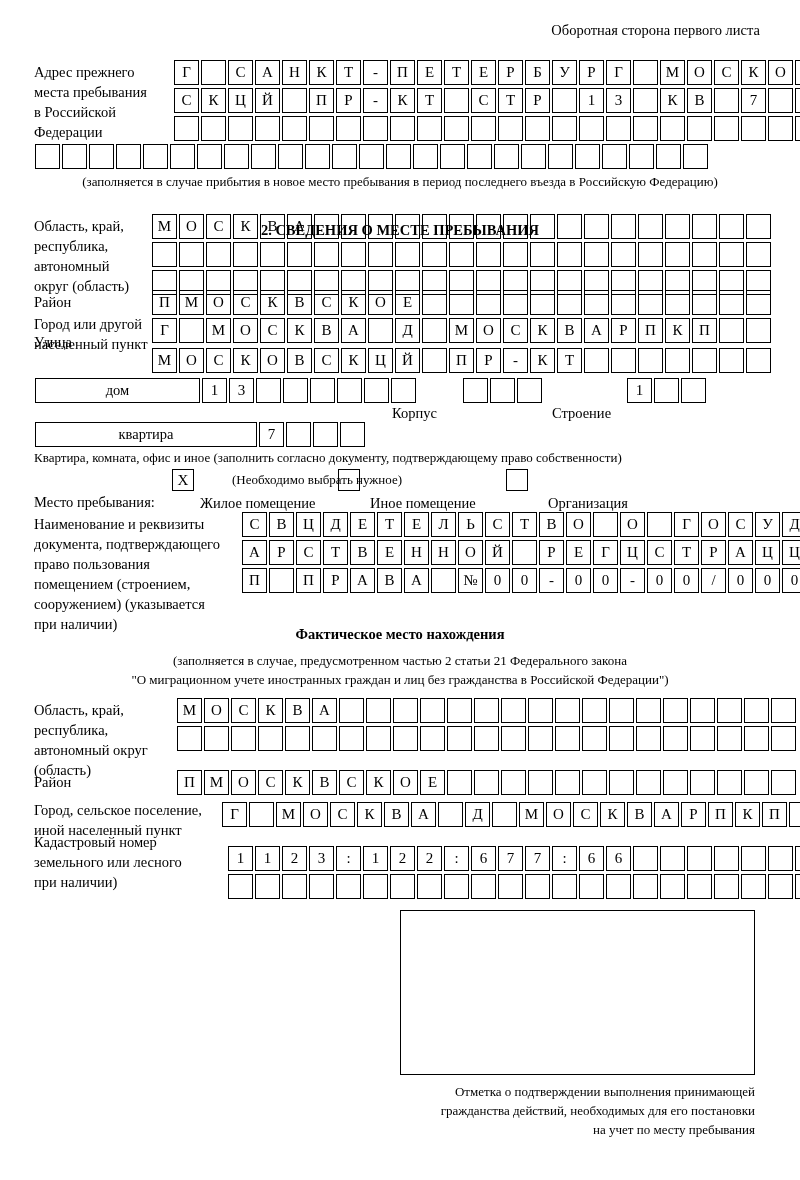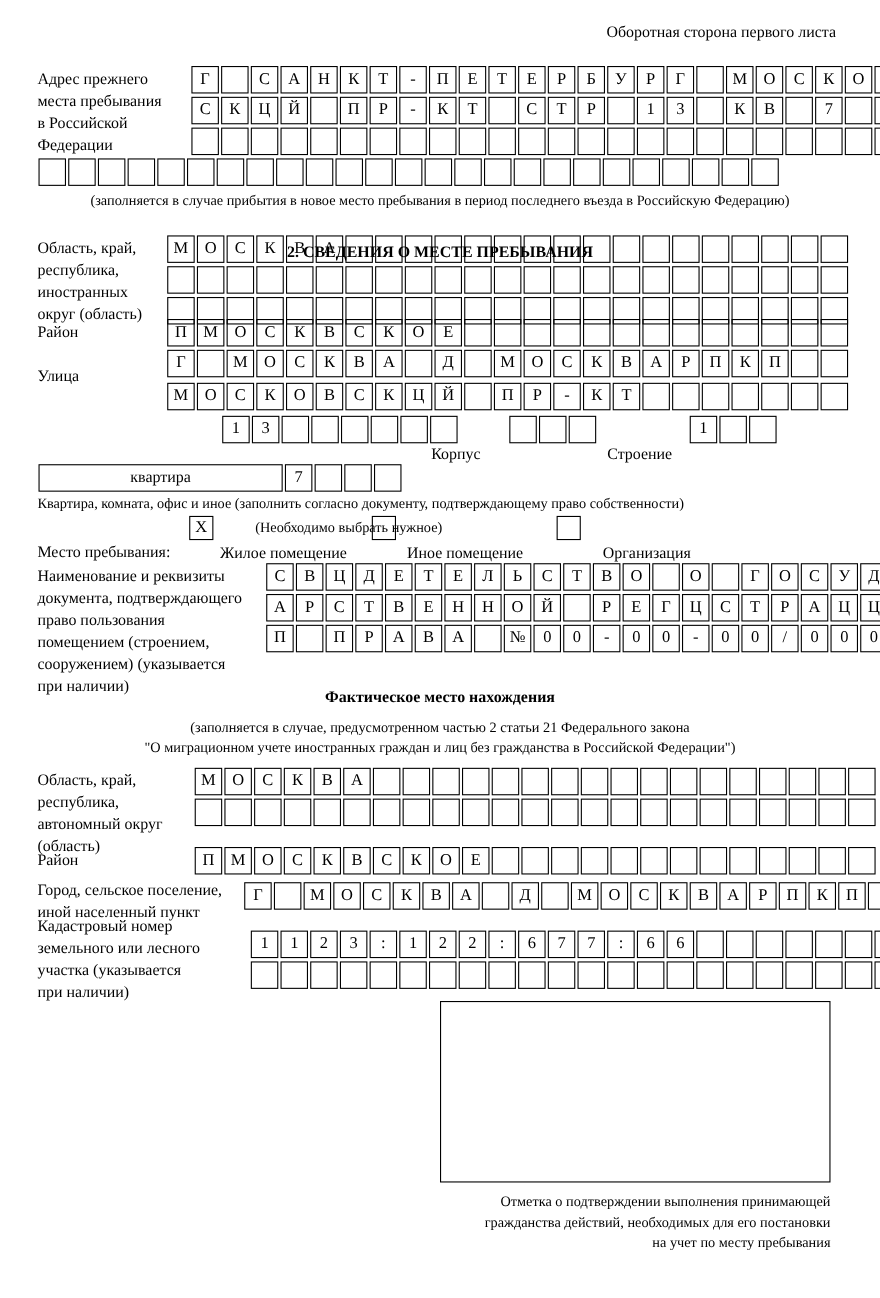--- a/index.html
+++ b/index.html
@@ -223,21 +223,21 @@
       <div class="cell"></div>
     </div>
 
   <div class="center-note" style="top:174px;">(заполняется в случае прибытия в новое место пребывания в период последнего въезда в Российскую Федерацию)</div>
 
   <div class="center-title" style="top:196px;margin-top:26px;">2. СВЕДЕНИЯ О МЕСТЕ ПРЕБЫВАНИЯ</div>
 
   <div style="position:absolute; left:34px; top:216px; width:150px;">
     <div class="label">Область, край,</div>
     <div class="label">республика,</div>
-    <div class="label">иностранных</div>
+    <div class="label">автономный</div>
     <div class="label">округ (область)</div>
   </div>
   <div class="cells" style="position:absolute; left:152px; top:214px;" id="rg0">
       <div class="cell">М</div>
       <div class="cell">О</div>
       <div class="cell">С</div>
       <div class="cell">К</div>
       <div class="cell">В</div>
       <div class="cell">А</div>
       <div class="cell"></div>
@@ -329,20 +329,24 @@
       <div class="cell"></div>
       <div class="cell"></div>
       <div class="cell"></div>
       <div class="cell"></div>
       <div class="cell"></div>
       <div class="cell"></div>
       <div class="cell"></div>
       <div class="cell"></div>
     </div>
 
+  <div style="position:absolute; left:34px; top:314px; width:150px;">
+    <div class="label">Город или другой</div>
+    <div class="label">населенный пункт</div>
+  </div>
   <div class="cells" style="position:absolute; left:152px; top:318px;" id="ct0">
       <div class="cell">Г</div>
       <div class="cell"></div>
       <div class="cell">М</div>
       <div class="cell">О</div>
       <div class="cell">С</div>
       <div class="cell">К</div>
       <div class="cell">В</div>
       <div class="cell">А</div>
       <div class="cell"></div>
@@ -382,20 +386,21 @@
       <div class="cell">Т</div>
       <div class="cell"></div>
       <div class="cell"></div>
       <div class="cell"></div>
       <div class="cell"></div>
       <div class="cell"></div>
       <div class="cell"></div>
       <div class="cell"></div>
     </div>
 
+  <div class="boxlabel" style="position:absolute; left:35px; top:378px; width:165px;">дом</div>
   <div class="cells" style="position:absolute; left:202px; top:378px;" id="hs0">
       <div class="cell">1</div>
       <div class="cell">3</div>
       <div class="cell"></div>
       <div class="cell"></div>
       <div class="cell"></div>
       <div class="cell"></div>
       <div class="cell"></div>
       <div class="cell"></div>
     </div>
@@ -622,21 +627,20 @@
       <div class="cell">Р</div>
       <div class="cell">П</div>
       <div class="cell">К</div>
       <div class="cell">П</div>
       <div class="cell"></div>
     </div>
 
   <div style="position:absolute; left:34px; top:832px; width:190px;">
     <div class="label">Кадастровый номер</div>
     <div class="label">земельного или лесного</div>
-    <div class="label">участка (указывается</div>
     <div class="label">при наличии)</div>
   </div>
   <div class="cells" style="position:absolute; left:228px; top:846px;" id="cd0">
       <div class="cell">1</div>
       <div class="cell">1</div>
       <div class="cell">2</div>
       <div class="cell">3</div>
       <div class="cell">:</div>
       <div class="cell">1</div>
       <div class="cell">2</div>

